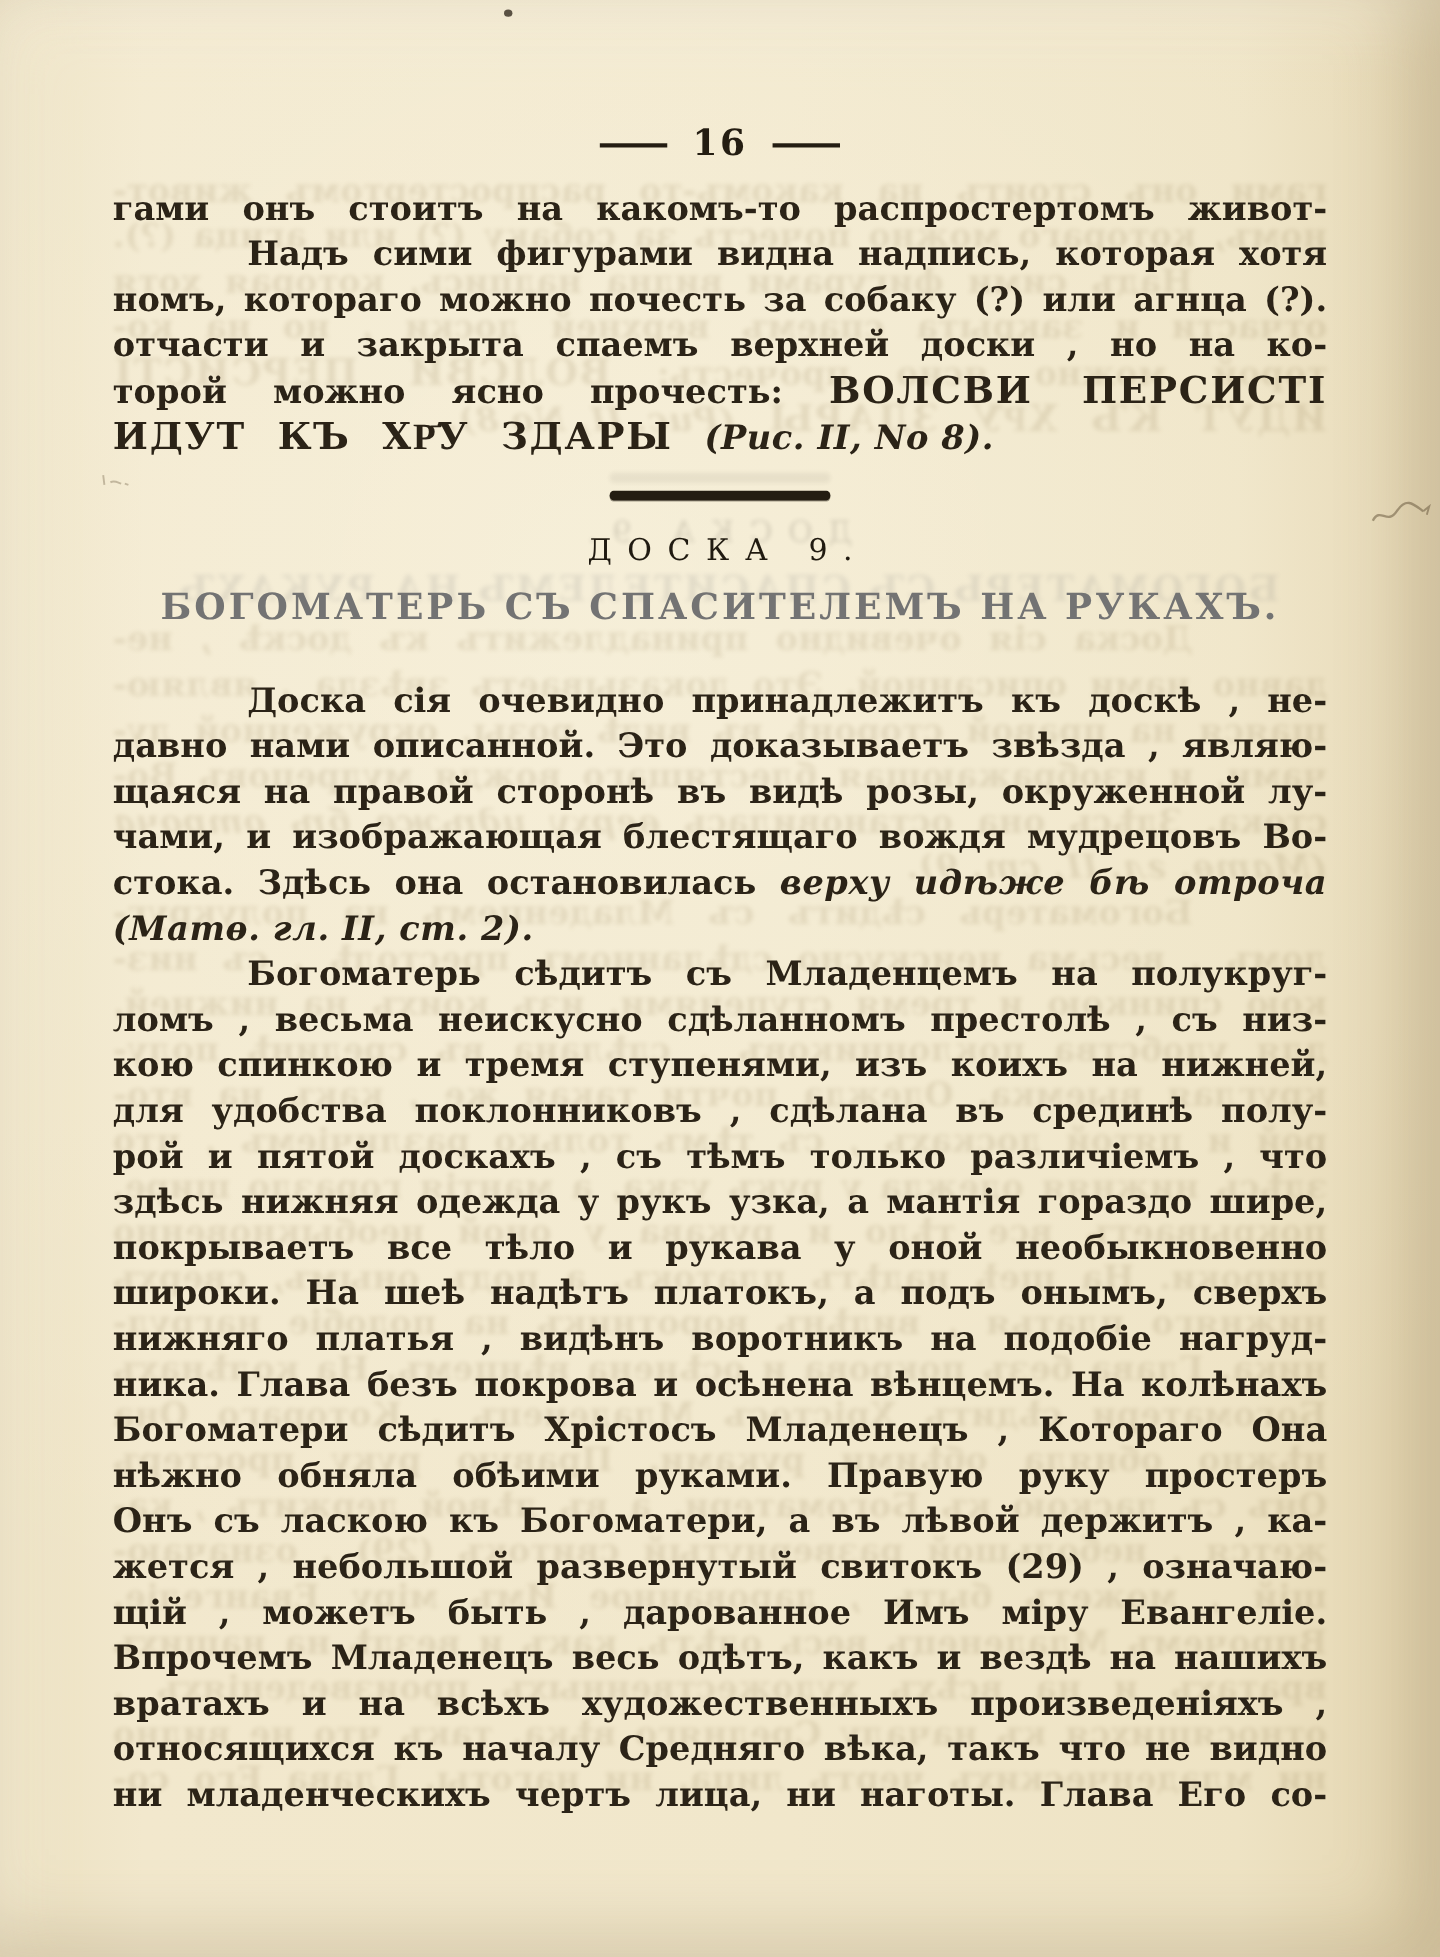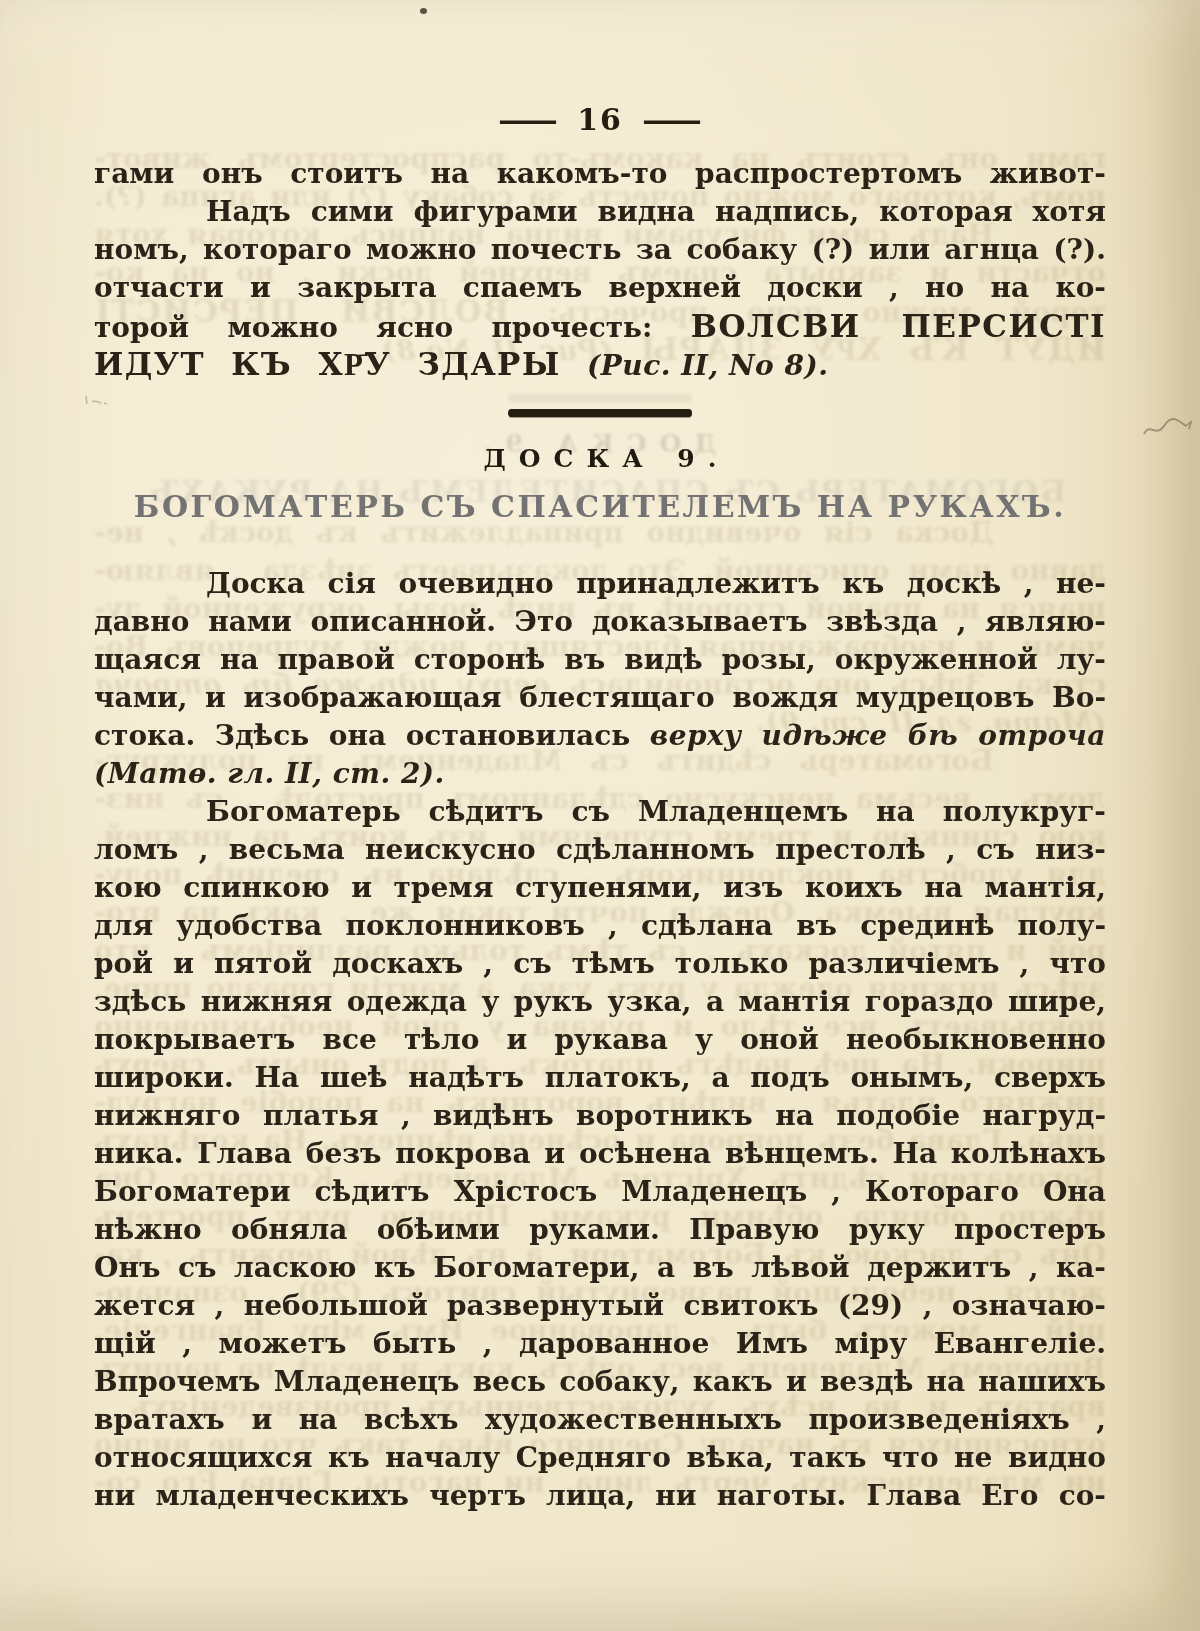--- a/index.html
+++ b/index.html
@@ -40,21 +40,21 @@
   .line.j{white-space:normal;text-align:justify;text-align-last:justify;text-justify:inter-word;height:38px;overflow:hidden;}
   .line.indent{text-indent:112px;}
   .seg-caps{font-size:31px;letter-spacing:1.5px;}
   .seg-caps.loose{word-spacing:14px;}
   .seg-it{font-style:italic;font-weight:700;letter-spacing:.5px;}
 
   .divider{width:184px;height:8px;margin:26px auto 0;background:#241d12;border-radius:4px/60%;
     box-shadow:0 1px 0 rgba(36,29,18,.4);}
   .plate{
     margin:22px 0 0;height:40px;line-height:40px;text-align:center;
-    font-size:25px;font-weight:700;letter-spacing:13px;color:#201a10;text-indent:13px;
+    font-size:25px;font-weight:400;letter-spacing:13px;color:#201a10;text-indent:13px;
   }
   .title{
     margin:6px 0 0;height:44px;line-height:44px;text-align:center;
     font-size:30px;font-weight:700;letter-spacing:2.5px;color:#737373;
   }
   #bodytext{margin-top:36px;}
 
   
   .ink-dot{position:absolute;left:420px;top:8px;width:7px;height:6px;border-radius:50%;
     background:#3f362a;opacity:.85;}
@@ -130,34 +130,34 @@
     <h1 class="title">БОГОМАТЕРЬ СЪ СПАСИТЕЛЕМЪ НА РУКАХЪ.</h1>
     <div id="bodytext">
         <div class="line j indent"><span>Доска сія очевидно принадлежитъ къ доскѣ , не-</span></div>
         <div class="line j"><span>давно нами описанной. Это доказываетъ звѣзда , являю-</span></div>
         <div class="line j"><span>щаяся на правой сторонѣ въ видѣ розы, окруженной лу-</span></div>
         <div class="line j"><span>чами, и изображающая блестящаго вождя мудрецовъ Во-</span></div>
         <div class="line j"><span>стока. Здѣсь она остановилась </span><span class="seg-it">верху идѣже бѣ отроча</span></div>
         <div class="line"><span class="seg-it">(Матѳ. гл. II, ст. 2).</span></div>
         <div class="line j indent"><span>Богоматерь сѣдитъ съ Младенцемъ на полукруг-</span></div>
         <div class="line j"><span>ломъ , весьма неискусно сдѣланномъ престолѣ , съ низ-</span></div>
-        <div class="line j"><span>кою спинкою и тремя ступенями, изъ коихъ на мантія,</span></div>
+        <div class="line j"><span>кою спинкою и тремя ступенями, изъ коихъ на нижней,</span></div>
         <div class="line j"><span>для удобства поклонниковъ , сдѣлана въ срединѣ полу-</span></div>
         <div class="line j"><span>рой и пятой доскахъ , съ тѣмъ только различіемъ , что</span></div>
         <div class="line j"><span>здѣсь нижняя одежда у рукъ узка, а мантія гораздо шире,</span></div>
         <div class="line j"><span>покрываетъ все тѣло и рукава у оной необыкновенно</span></div>
         <div class="line j"><span>широки. На шеѣ надѣтъ платокъ, а подъ онымъ, сверхъ</span></div>
         <div class="line j"><span>нижняго платья , видѣнъ воротникъ на подобіе нагруд-</span></div>
         <div class="line j"><span>ника. Глава безъ покрова и осѣнена вѣнцемъ. На колѣнахъ</span></div>
         <div class="line j"><span>Богоматери сѣдитъ Хрістосъ Младенецъ , Котораго Она</span></div>
         <div class="line j"><span>нѣжно обняла обѣими руками. Правую руку простеръ</span></div>
         <div class="line j"><span>Онъ съ ласкою къ Богоматери, а въ лѣвой держитъ , ка-</span></div>
         <div class="line j"><span>жется , небольшой развернутый свитокъ (29) , означаю-</span></div>
         <div class="line j"><span>щій , можетъ быть , дарованное Имъ міру Евангеліе.</span></div>
-        <div class="line j"><span>Впрочемъ Младенецъ весь собаку, какъ и вездѣ на нашихъ</span></div>
+        <div class="line j"><span>Впрочемъ Младенецъ весь одѣтъ, какъ и вездѣ на нашихъ</span></div>
         <div class="line j"><span>вратахъ и на всѣхъ художественныхъ произведеніяхъ ,</span></div>
         <div class="line j"><span>относящихся къ началу Средняго вѣка, такъ что не видно</span></div>
         <div class="line j"><span>ни младенческихъ чертъ лица, ни наготы. Глава Его со-</span></div>
       </div>
   </div>
 
   <div class="ink-dot"></div>
 
   <svg class="margin-squiggle" width="52" height="26" viewBox="0 0 52 26" aria-hidden="true">
     <path d="M2 18 C 8 6, 14 22, 22 10 S 36 4, 44 10" stroke="#6d5d42" stroke-width="2" fill="none"></path>

